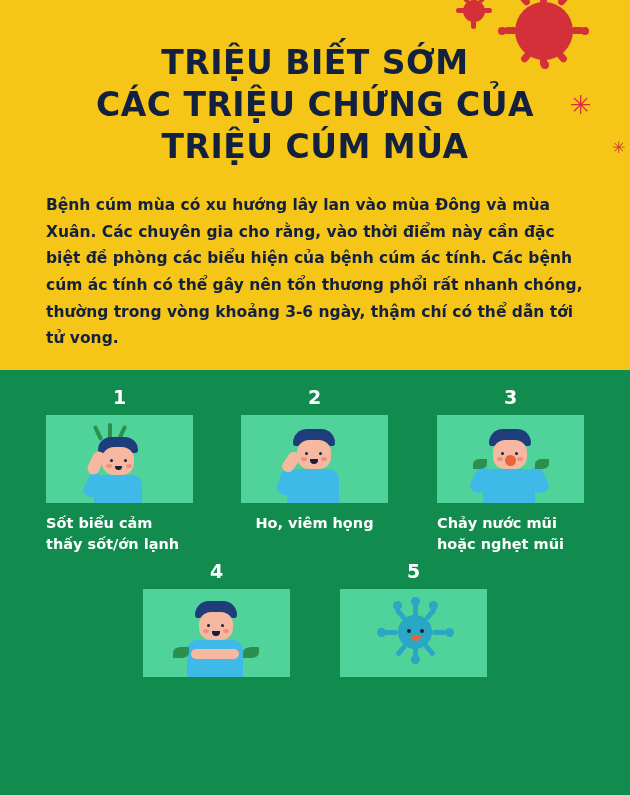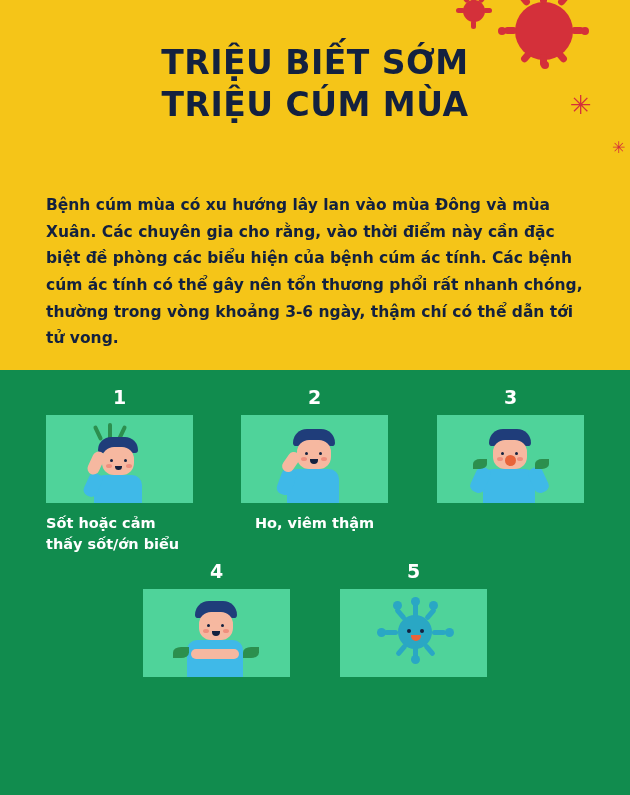--- a/index.html
+++ b/index.html
@@ -191,20 +191,21 @@
       <span class="spike" style="top:8px;left:-7px;width:9px;height:5px;"></span>
       <span class="spike" style="top:8px;left:20px;width:9px;height:5px;"></span>
       <span class="spike" style="top:20px;left:8px;width:5px;height:9px;"></span>
     </div>
 
     <span class="star-burst star-1">✳</span>
     <span class="star-burst star-2">✳</span>
 
     <div class="title-block">
       <div class="title-line">TRIỆU BIẾT SỚM</div>
+      <div class="title-line">CÁC TRIỆU CHỨNG CỦA</div>
       <div class="title-line">TRIỆU CÚM MÙA</div>
     </div>
 
     <div class="intro-text">Bệnh cúm mùa có xu hướng lây lan vào mùa Đông và mùa Xuân. Các chuyên gia cho rằng, vào thời điểm này cần đặc biệt đề phòng các biểu hiện của bệnh cúm ác tính. Các bệnh cúm ác tính có thể gây nên tổn thương phổi rất nhanh chóng, thường trong vòng khoảng 3-6 ngày, thậm chí có thể dẫn tới tử vong.</div>
   </div>
 
   <div class="bottom-section">
 
     <div class="card card-1">
       <div class="num">1</div>
@@ -216,56 +217,57 @@
         <span class="fig face" style="top:32px;left:56px;width:32px;height:28px;"></span>
         <span class="fig eye" style="top:44px;left:64px;width:3px;height:3px;"></span>
         <span class="fig eye" style="top:44px;left:78px;width:3px;height:3px;"></span>
         <span class="fig cheek" style="top:49px;left:60px;width:6px;height:4px;"></span>
         <span class="fig cheek" style="top:49px;left:80px;width:6px;height:4px;"></span>
         <span class="fig mouth" style="top:51px;left:69px;width:7px;height:4px;"></span>
         <span class="fig body-shirt" style="top:60px;left:48px;width:48px;height:28px;"></span>
         <span class="fig sleeve" style="top:58px;left:40px;width:14px;height:24px;transform:rotate(25deg);"></span>
         <span class="fig arm" style="top:36px;left:44px;width:12px;height:24px;transform:rotate(25deg);"></span>
       </div>
-      <div class="caption cap-left">Sốt hoặc cảm thấy sốt/ớn biểu</div>
+      <div class="caption cap-left">Sốt biểu cảm thấy sốt/ớn lạnh</div>
     </div>
 
     <div class="card card-2">
       <div class="num">2</div>
       <div class="thumb">
         <span class="fig hair" style="top:14px;left:52px;width:42px;height:17px;"></span>
         <span class="fig face" style="top:25px;left:56px;width:34px;height:29px;"></span>
         <span class="fig eye" style="top:37px;left:64px;width:3px;height:3px;"></span>
         <span class="fig eye" style="top:37px;left:78px;width:3px;height:3px;"></span>
         <span class="fig cheek" style="top:42px;left:60px;width:6px;height:4px;"></span>
         <span class="fig cheek" style="top:42px;left:80px;width:6px;height:4px;"></span>
         <span class="fig mouth" style="top:44px;left:69px;width:8px;height:5px;"></span>
         <span class="fig body-shirt" style="top:54px;left:46px;width:52px;height:34px;"></span>
         <span class="fig sleeve" style="top:54px;left:38px;width:15px;height:26px;transform:rotate(20deg);"></span>
         <span class="fig arm" style="top:36px;left:44px;width:12px;height:22px;transform:rotate(35deg);"></span>
       </div>
-      <div class="caption cap-center">Ho, viêm thậm</div>
+      <div class="caption cap-center">Ho, viêm họng</div>
     </div>
 
     <div class="card card-3">
       <div class="num">3</div>
       <div class="thumb">
         <span class="fig hair" style="top:14px;left:52px;width:42px;height:17px;"></span>
         <span class="fig face" style="top:25px;left:56px;width:34px;height:29px;"></span>
         <span class="fig eye" style="top:37px;left:64px;width:3px;height:3px;"></span>
         <span class="fig eye" style="top:37px;left:78px;width:3px;height:3px;"></span>
         <span class="fig cheek" style="top:42px;left:60px;width:6px;height:4px;"></span>
         <span class="fig cheek" style="top:42px;left:80px;width:6px;height:4px;"></span>
         <span class="fig" style="top:40px;left:68px;width:11px;height:11px;background:#e8643a;border-radius:50%;"></span>
         <span class="fig body-shirt" style="top:54px;left:46px;width:52px;height:34px;"></span>
         <span class="fig sleeve" style="top:52px;left:36px;width:15px;height:26px;transform:rotate(25deg);"></span>
         <span class="fig sleeve" style="top:52px;left:94px;width:15px;height:26px;transform:rotate(-25deg);"></span>
         <span class="fig leaf" style="top:44px;left:36px;width:14px;height:10px;"></span>
         <span class="fig leaf" style="top:44px;left:98px;width:14px;height:10px;"></span>
       </div>
+      <div class="caption cap-left">Chảy nước mũi hoặc nghẹt mũi</div>
     </div>
 
     <div class="card card-4">
       <div class="num">4</div>
       <div class="thumb">
         <span class="fig hair" style="top:12px;left:52px;width:42px;height:17px;"></span>
         <span class="fig face" style="top:23px;left:56px;width:34px;height:28px;"></span>
         <span class="fig eye" style="top:35px;left:64px;width:3px;height:3px;"></span>
         <span class="fig eye" style="top:35px;left:78px;width:3px;height:3px;"></span>
         <span class="fig cheek" style="top:40px;left:60px;width:6px;height:4px;"></span>

